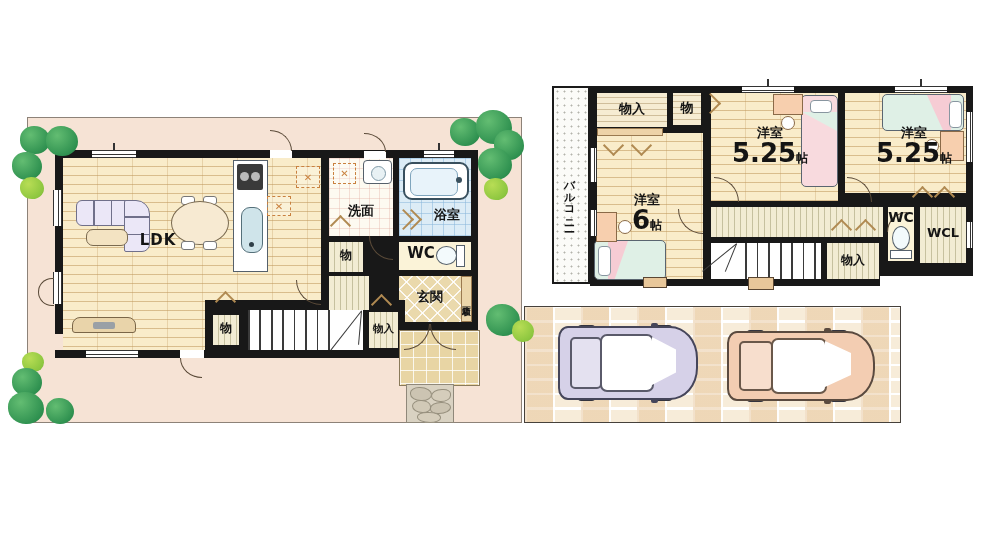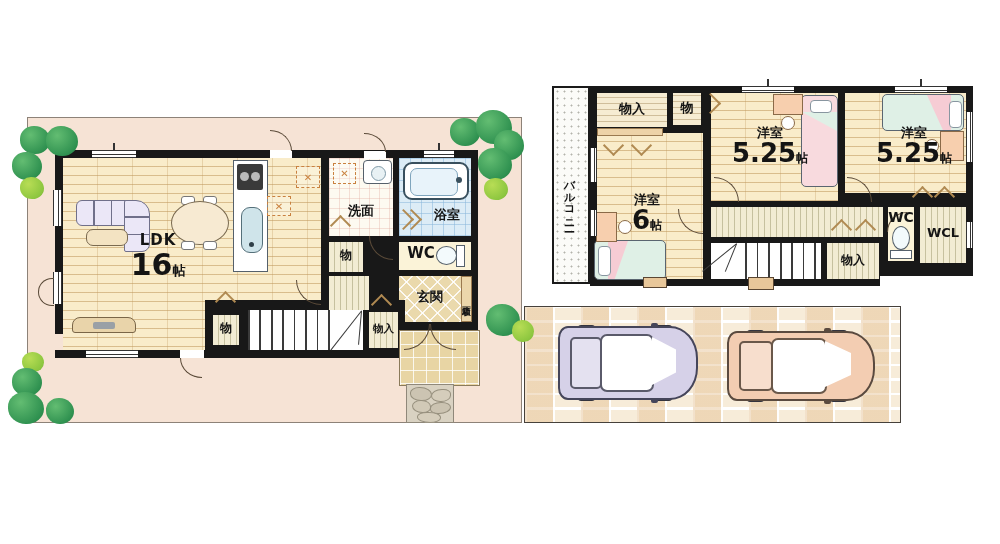--- a/index.html
+++ b/index.html
@@ -177,21 +177,20 @@
     <div class="arc br" style="left:404px;top:324px;width:26px;height:26px;"></div>
     <div class="arc bl" style="left:430px;top:324px;width:26px;height:26px;"></div>
     <div class="chev right" style="left:396px;top:212px;"></div>
     <div class="chev right" style="left:404px;top:212px;"></div>
     <div class="chev up" style="left:333px;top:218px;"></div>
     <div class="chev up" style="left:218px;top:294px;"></div>
     <div class="chev up" style="left:374px;top:297px;"></div>
 
     <div class="lbl" style="left:118px;top:233px;width:80px;">
       <div style="font-size:15px;letter-spacing:1px;">LDK</div>
-      <div><span style="font-size:30px;">16</span><span style="font-size:13px;">帖</span></div>
     </div>
     <div class="lbl" style="left:334px;top:204px;width:54px;font-size:13px;">洗面</div>
     <div class="lbl" style="left:420px;top:208px;width:54px;font-size:13px;">浴室</div>
     <div class="lbl" style="left:404px;top:246px;width:34px;font-size:15px;">WC</div>
     <div class="lbl" style="left:402px;top:290px;width:56px;font-size:13px;">玄関</div>
     <div class="lbl vtext" style="left:462px;top:280px;font-size:8.5px;height:40px;letter-spacing:0;">下駄箱</div>
     <div class="lbl" style="left:334px;top:249px;width:24px;font-size:12px;">物</div>
     <div class="lbl" style="left:215px;top:322px;width:22px;font-size:12px;color:#111;">物</div>
     <div class="lbl" style="left:368px;top:323px;width:31px;font-size:10.5px;">物入</div>
   </div>

